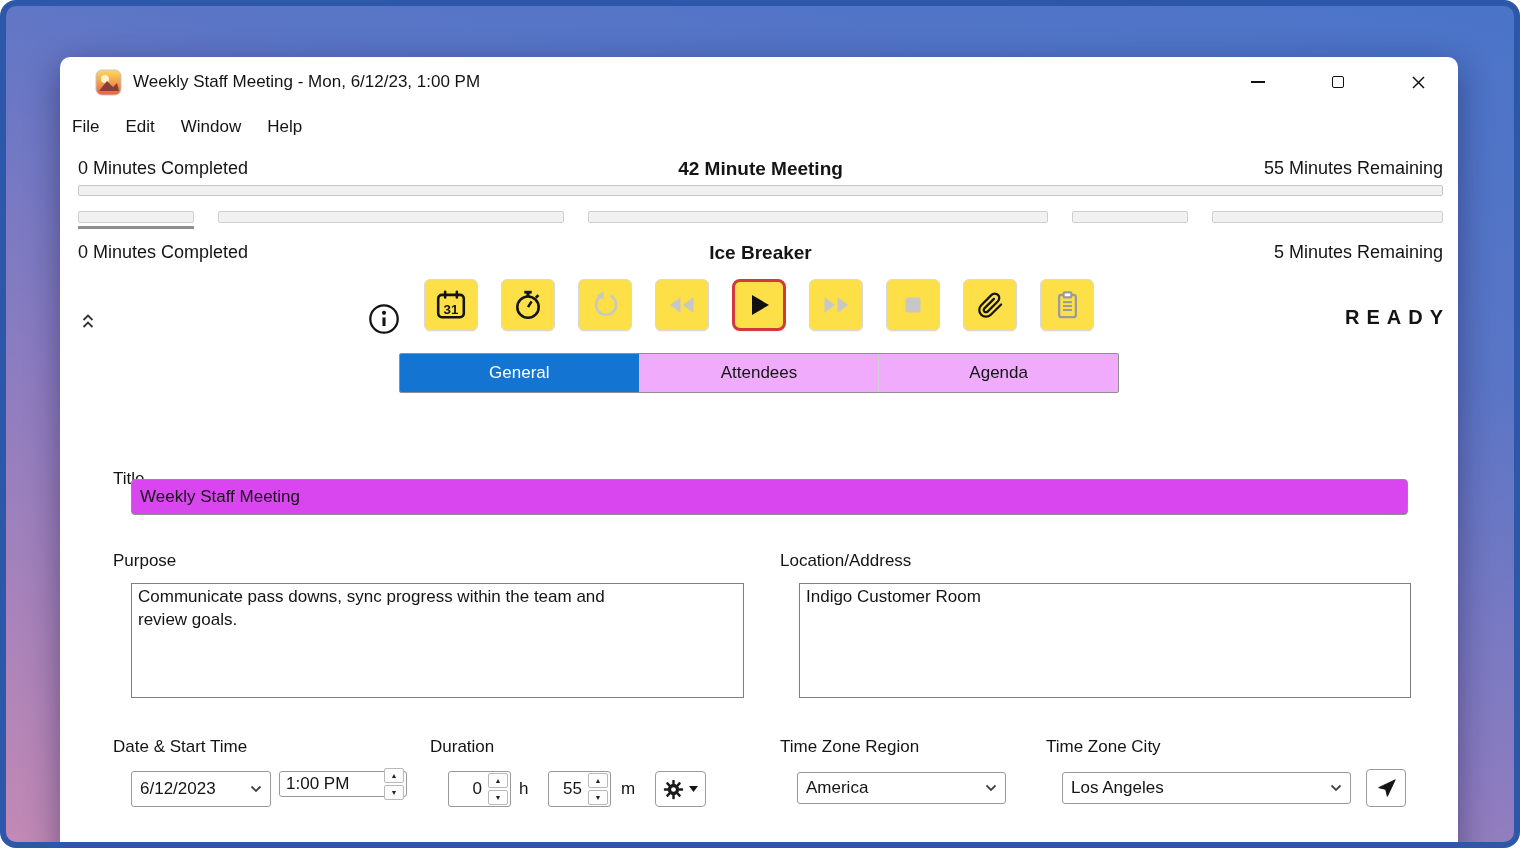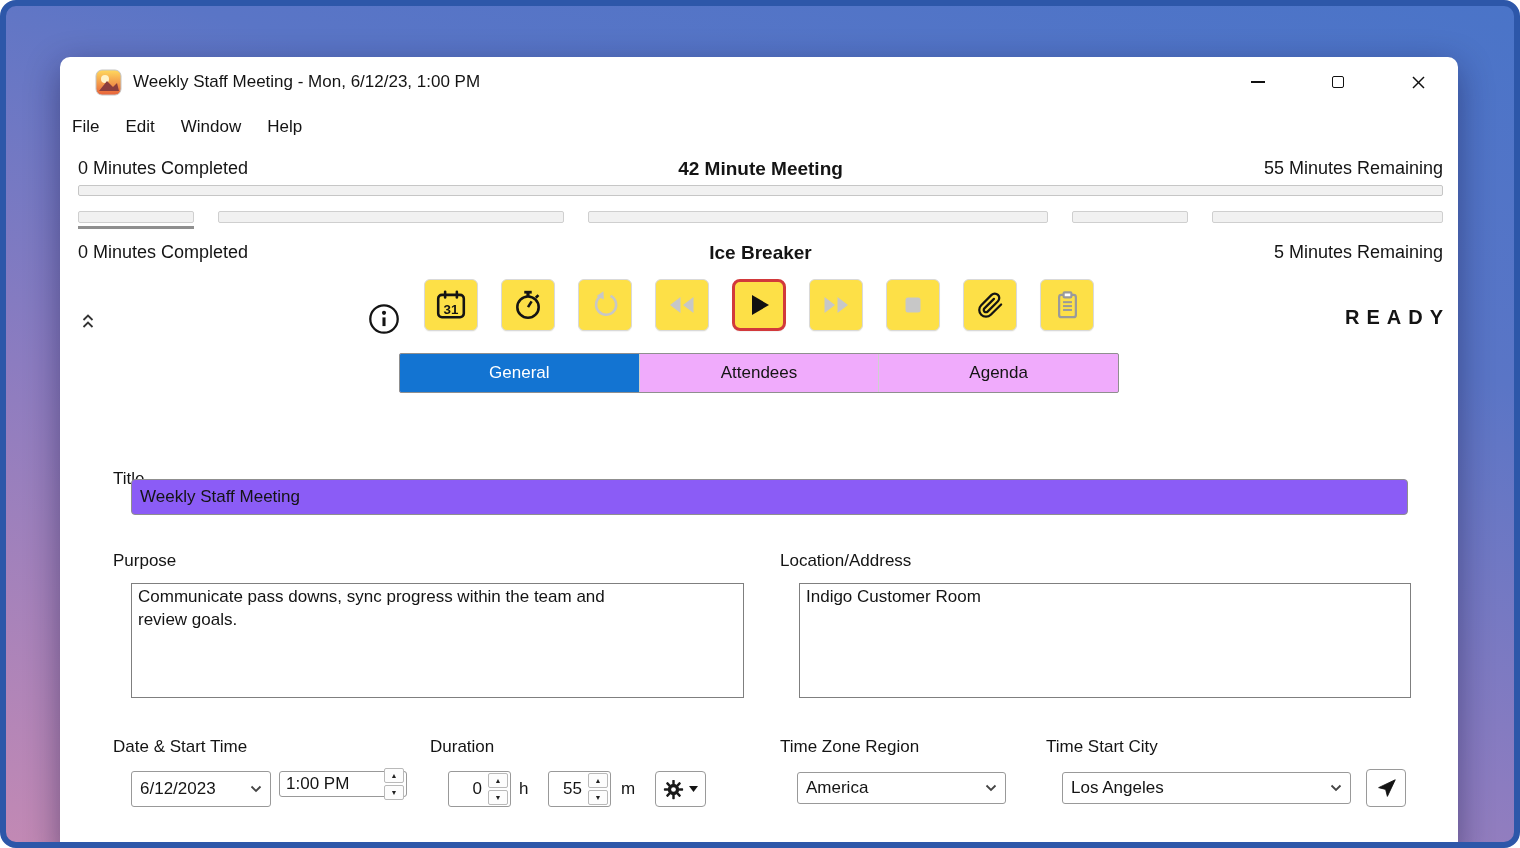--- a/index.html
+++ b/index.html
@@ -52,21 +52,21 @@
   .tabs { position:absolute; top:296px; left:339px; width:720px; height:40px; display:flex;
           border:1px solid #8f8f8f; border-radius:2px; overflow:hidden; background:#f0abfc; }
   .tab { flex:1; display:flex; align-items:center; justify-content:center; font-size:17px;
          border-left:1px solid #cfcfcf; cursor:default; }
   .tab:first-child { border-left:none; }
   .tab.active { background:#1374d2; color:#fff; }
 
   
   .flabel { position:absolute; font-size:17px; white-space:nowrap; }
   .tinput { position:absolute; height:36px; border:1px solid #8f8f8f; border-radius:4px; font-size:17px;
-            padding:0 8px; font-family:"Liberation Sans", sans-serif; color:#141414; background:#8b5cf6; }
+            padding:0 8px; font-family:"Liberation Sans", sans-serif; color:#141414; background:#d946ef; }
   .tarea { position:absolute; border:1px solid #7f7f7f; font-size:17px; padding:2px 6px; resize:none;
            font-family:"Liberation Sans", sans-serif; color:#141414; background:#fff; line-height:1.35;
            overflow:hidden; }
   .selectbox { position:absolute; border:1px solid #999; border-radius:3px; background:#fff;
                display:flex; align-items:center; padding:0 8px; font-size:17px; }
   .selectbox .chev { margin-left:auto; display:flex; }
   .spinbox { position:absolute; border:1px solid #999; border-radius:3px; background:#fff;
              display:flex; align-items:center; font-size:17px; }
   .spin-val { padding:0 6px; flex:1; }
   .spin-val.rt { text-align:right; }
@@ -288,21 +288,21 @@
     <span class="flabel" style="left:720px; top:680px;">Time Zone Region</span>
     <div class="selectbox" style="left:737px; top:715px; width:209px; height:32px;">
       <span>America</span>
       <span class="chev">
         <svg width="12" height="8" viewBox="0 0 12 8">
             <polyline points="1.5,1.5 6,6 10.5,1.5" fill="none" stroke="#444" stroke-width="1.8"></polyline>
           </svg>
       </span>
     </div>
 
-    <span class="flabel" style="left:986px; top:680px;">Time Start City</span>
+    <span class="flabel" style="left:986px; top:680px;">Time Zone City</span>
     <div class="selectbox" style="left:1002px; top:715px; width:289px; height:32px;">
       <span>Los Angeles</span>
       <span class="chev">
         <svg width="12" height="8" viewBox="0 0 12 8">
             <polyline points="1.5,1.5 6,6 10.5,1.5" fill="none" stroke="#444" stroke-width="1.8"></polyline>
           </svg>
       </span>
     </div>
 
     <div class="iconbtn" style="left:1306px; top:712px; width:40px; height:38px;">

